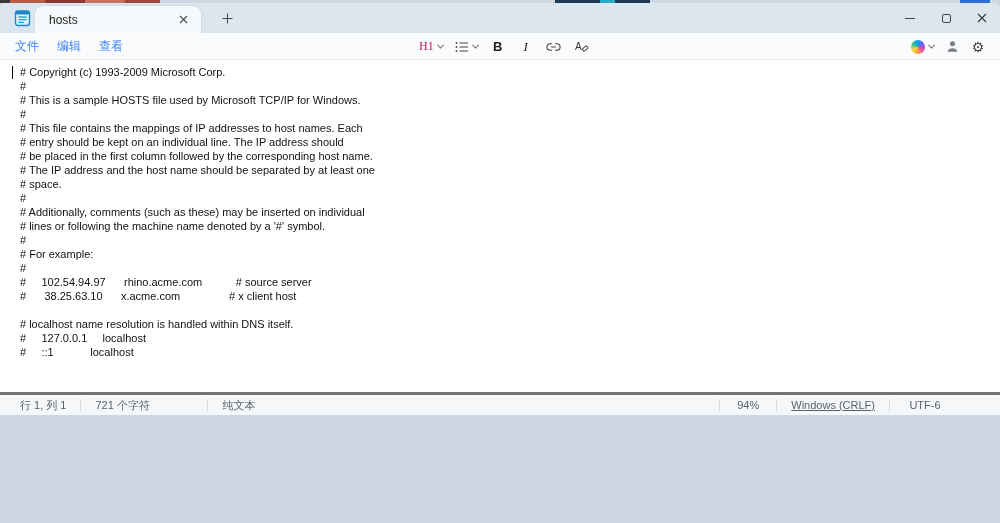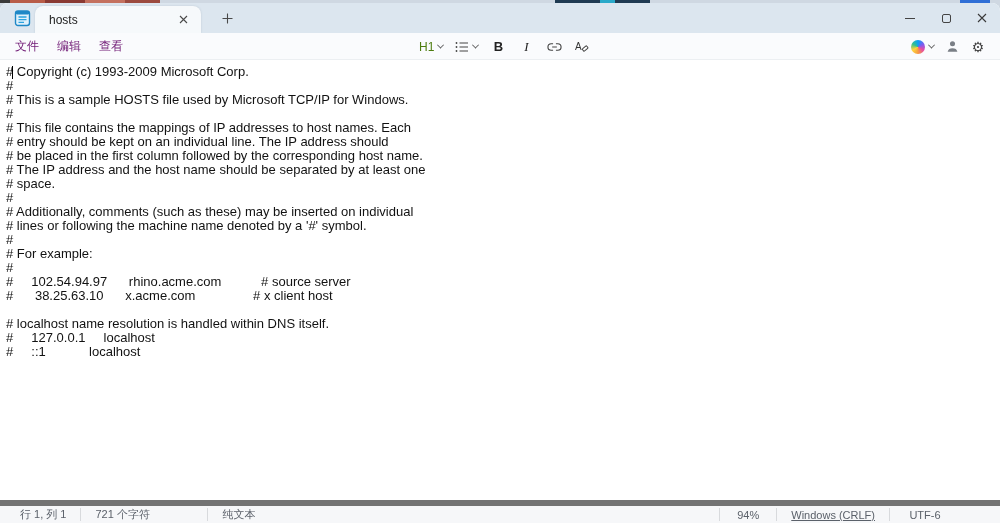--- a/index.html
+++ b/index.html
@@ -10,21 +10,21 @@
 
   
   .top-sliver { position:absolute; top:0; left:0; width:1000px; height:3px;
     background:linear-gradient(to right,
       #3a3a3a 0 10px, #b85c48 10px 45px, #8a3a33 45px 85px, #c4715f 85px 125px,
       #9c4a3e 125px 160px, #cfd8e2 160px 555px, #1f3a52 555px 600px,
       #2aa9c9 600px 615px, #1f3a52 615px 650px, #cfd8e2 650px 960px,
       #2f6fd6 960px 990px, #cfd8e2 990px 1000px);
   }
 
-  .window { position:absolute; top:3px; left:0; width:1000px; height:520px;
+  .window { position:absolute; top:3px; left:0; width:1000px; height:412px;
     background:#ffffff; border-radius:8px 8px 0 0; overflow:hidden;
     display:flex; flex-direction:column;justify-content:center; }
 
   
   .titlebar { position:relative; height:30px; background:#dce6ef; flex:none;
     display:flex; align-items:flex-end; }
   .app-icon { position:absolute; left:14px; top:6px; width:17px; height:18px; }
   .tab { position:relative; margin-left:35px; width:166px; height:27px;
     background:#f6f9fb; border-radius:8px 8px 0 0;
     display:flex; align-items:center; padding:0 8px 0 14px;
@@ -38,47 +38,47 @@
   .win-controls { position:absolute; right:0; top:0; height:30px; display:flex; }
   .win-btn { width:36px; height:30px; border:none; background:transparent;
     display:flex; align-items:center; justify-content:center; cursor:pointer; }
   .glyph-min { width:10px; height:1px; background:#444; }
   .glyph-max { width:9px; height:9px; border:1px solid #444; border-radius:2px; }
 
   
   .commandbar { position:relative; height:27px; flex:none; background:#fafbfd;
     border-bottom:1px solid #eceff2; display:flex; align-items:center; }
   .menus { display:flex; margin-left:6px; }
-  .menu-item { padding:3px 9px; font-size:12px; color:#701a75; border:none;
+  .menu-item { padding:3px 9px; font-size:12px; color:#3b82f6; border:none;
     background:transparent; border-radius:4px; cursor:pointer; }
   .fmt-group { position:absolute; left:415px; top:0; height:27px;
     display:flex; align-items:center; gap:4px; }
   .tool-btn { height:22px; min-width:24px; padding:0 4px; border:none; background:transparent;
     border-radius:4px; display:flex; align-items:center; justify-content:center; gap:4px;
     cursor:pointer; color:#333; }
-  .h1-label { font-size:12px; color:#4d7c0f; }
+  .h1-label { font-size:12px; color:#be185d;font-family:Liberation Serif, serif; }
   .bold-label { font-size:13px; font-weight:bold; color:#222; }
   .italic-label { font-family:"Liberation Serif","DejaVu Serif",serif; font-style:italic;
     font-size:13px; color:#222; }
   .chev { width:5px; height:5px; border-right:1px solid #5f5f5f; border-bottom:1px solid #5f5f5f;
     transform:rotate(45deg) translate(-1px,-1px); display:inline-block; }
   .right-group { position:absolute; right:10px; top:0; height:27px;
     display:flex; align-items:center; gap:2px; }
   .copilot-dot { width:14px; height:14px; border-radius:50%;
     background:conic-gradient(#0aa0f5,#7b5bf2,#e64ca5,#f59b42,#ffd43b,#35c08e,#0aa0f5); }
   .gear-glyph { font-family:"DejaVu Sans",sans-serif; font-size:14px; color:#454545; line-height:1; }
 
   
   .editor { position:relative; flex:1; background:#ffffff; overflow:hidden; cursor:text; }
-  .editor pre { font-family:"Liberation Sans","DejaVu Sans",sans-serif; font-size:13px;
-    line-height:14px; color:#121212; padding:5px 6px; white-space:pre; }
+  .editor pre { font-family:"Liberation Sans","DejaVu Sans",sans-serif; font-size:11px;
+    line-height:14px; color:#121212; padding:5px 20px; white-space:pre; }
   .caret { position:absolute; left:12px; top:6px; width:1px; height:13px; background:#000; }
 
   
-  .statusbar { flex:none; height:23px; background:#f6f7f9; border-top:6px solid #737373;
+  .statusbar { flex:none; height:23px; background:#f6f7f9; border-top:3px solid #737373;
     display:flex; align-items:center; font-size:11px; color:#5b616a; }
   .sb-item { padding:0 14px; white-space:nowrap; }
   .sb-div { width:1px; height:13px; background:#d8dadd; flex:none; }
   .sb-pos { padding-left:20px; min-width:68px; }
   .sb-chars { min-width:126px; }
   .sb-spacer { flex:1; }
   .sb-zoom { min-width:56px; text-align:center; }
   .sb-eol { min-width:106px; text-align:center;text-decoration:underline; }
   .sb-enc { min-width:70px; text-align:center; margin-right:40px; }
 </style>

